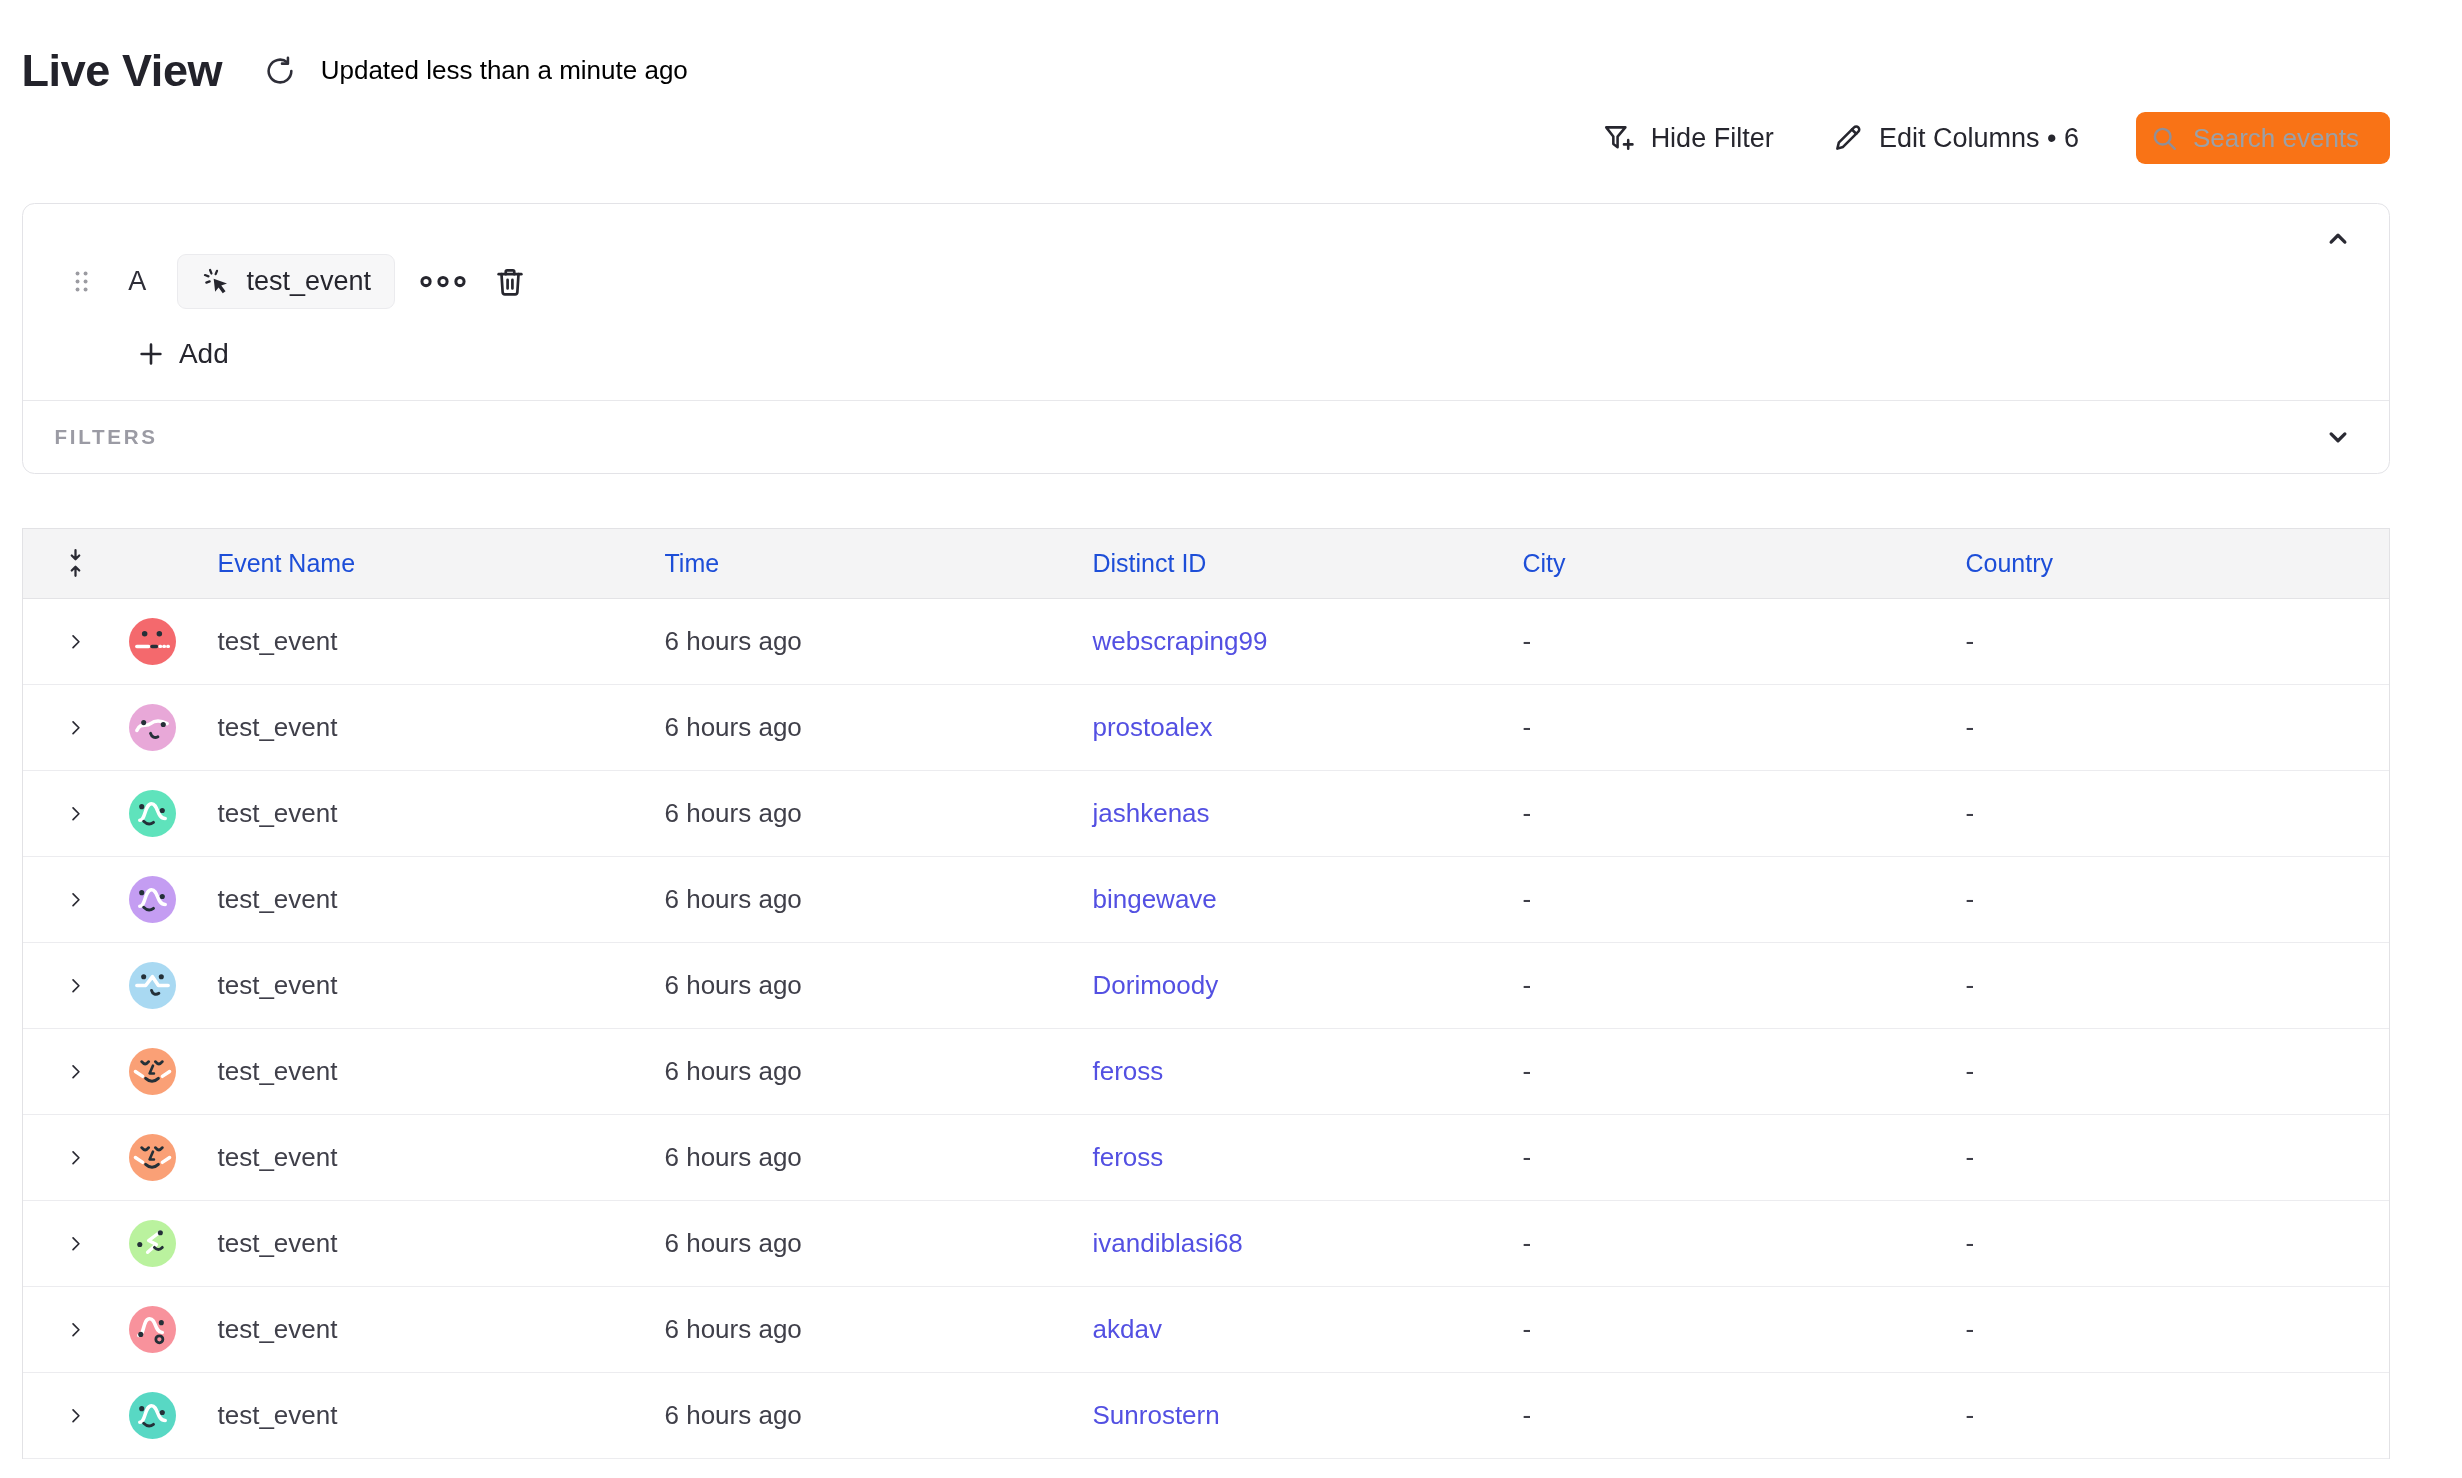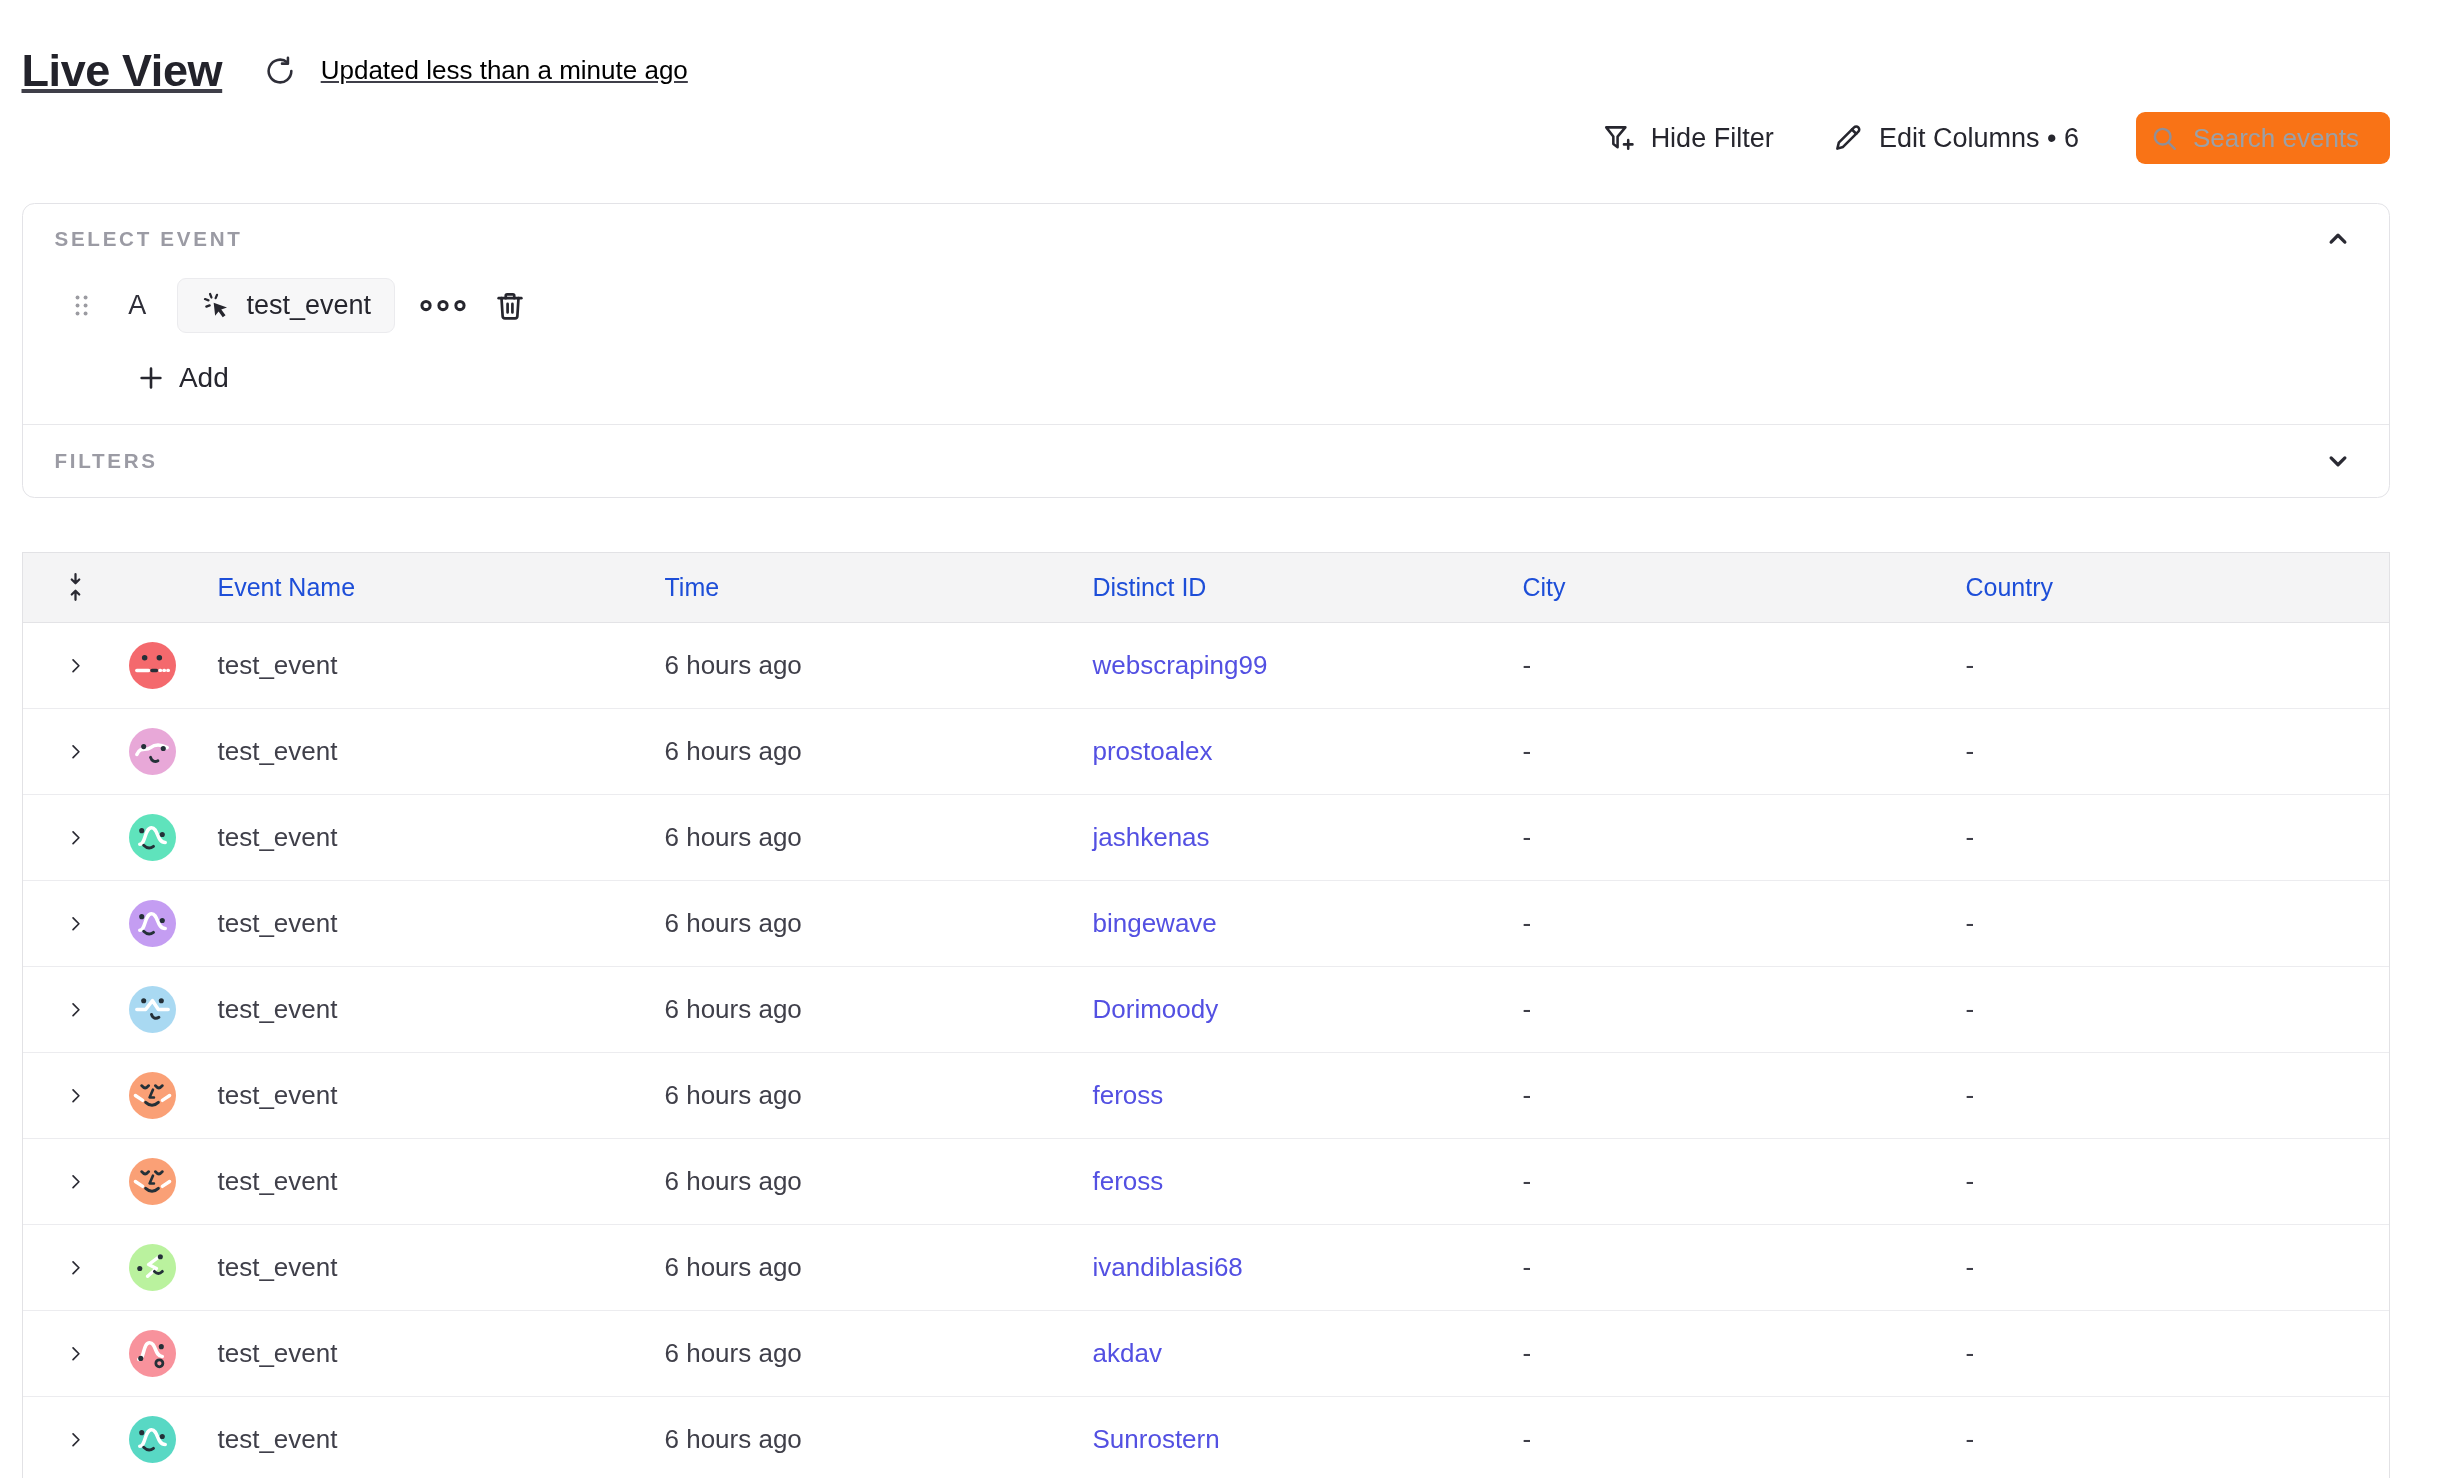--- a/index.html
+++ b/index.html
@@ -7,21 +7,21 @@
   body {
     width:2462px; height:1478px; overflow:hidden;
     background:#ffffff;
     font-family:"Liberation Sans", sans-serif;
     color:#3f3f49;
     -webkit-font-smoothing:antialiased;
   }
   button { font-family:inherit; background:none; border:none; padding:0; cursor:pointer; }
 
   
-  .page-header { display:flex; align-items:center; margin:45px 72px 0 21.5px;text-decoration:underline; }
+  .page-header { display:flex; align-items:center; margin:45px 72px 0 21.5px; }
   .page-title { font-size:45px; font-weight:700; color:#23232b; letter-spacing:-0.4px; margin:0; line-height:1.15; }
   .refresh-btn { margin-left:39px; width:38px; height:38px; display:flex; align-items:center; justify-content:center; color:#2e2e38; }
   .refresh-btn svg { width:34px; height:34px; }
   .updated-text { margin-left:21.5px; font-size:26px; color:#000000; }
 
   
   .toolbar { display:flex; justify-content:flex-end; align-items:center; gap:57px; margin:14.3px 72px 0 21.5px; height:54px; }
   .tool-btn { display:flex; align-items:center; gap:14.3px; font-size:27px; font-weight:500; color:#26262e; }
   .tool-btn svg { width:34px; height:34px; color:#26262e; }
   .search-box { width:254px; height:52px; background:#f97316; border-radius:9px; display:flex; align-items:center; padding:0 14.3px; gap:11.6px; }
@@ -108,21 +108,20 @@
           <circle cx="10.5" cy="10.5" r="6.5"></circle>
             <path d="M15.3 15.3l5.2 5.2"></path>
         </svg>
       </span>
       <input type="text" placeholder="Search events" style="">
     </div>
   </div>
 
   <section class="query-panel">
     <div class="sec-select">
-      <div class="sec-label">SELECT EVENT</div>
       <button class="collapse-chevron">
         <span style="display:flex">
           <svg viewBox="0 0 24 24" fill="none" stroke="currentColor" stroke-width="2.6" stroke-linecap="round" stroke-linejoin="round">
               <path d="M6.5 14.5L12 9l5.5 5.5"></path>
             </svg>
         </span>
       </button>
       <div class="event-row">
         <span class="drag-handle">
           <svg width="18" height="25" viewBox="0 0 20 28" fill="currentColor">

